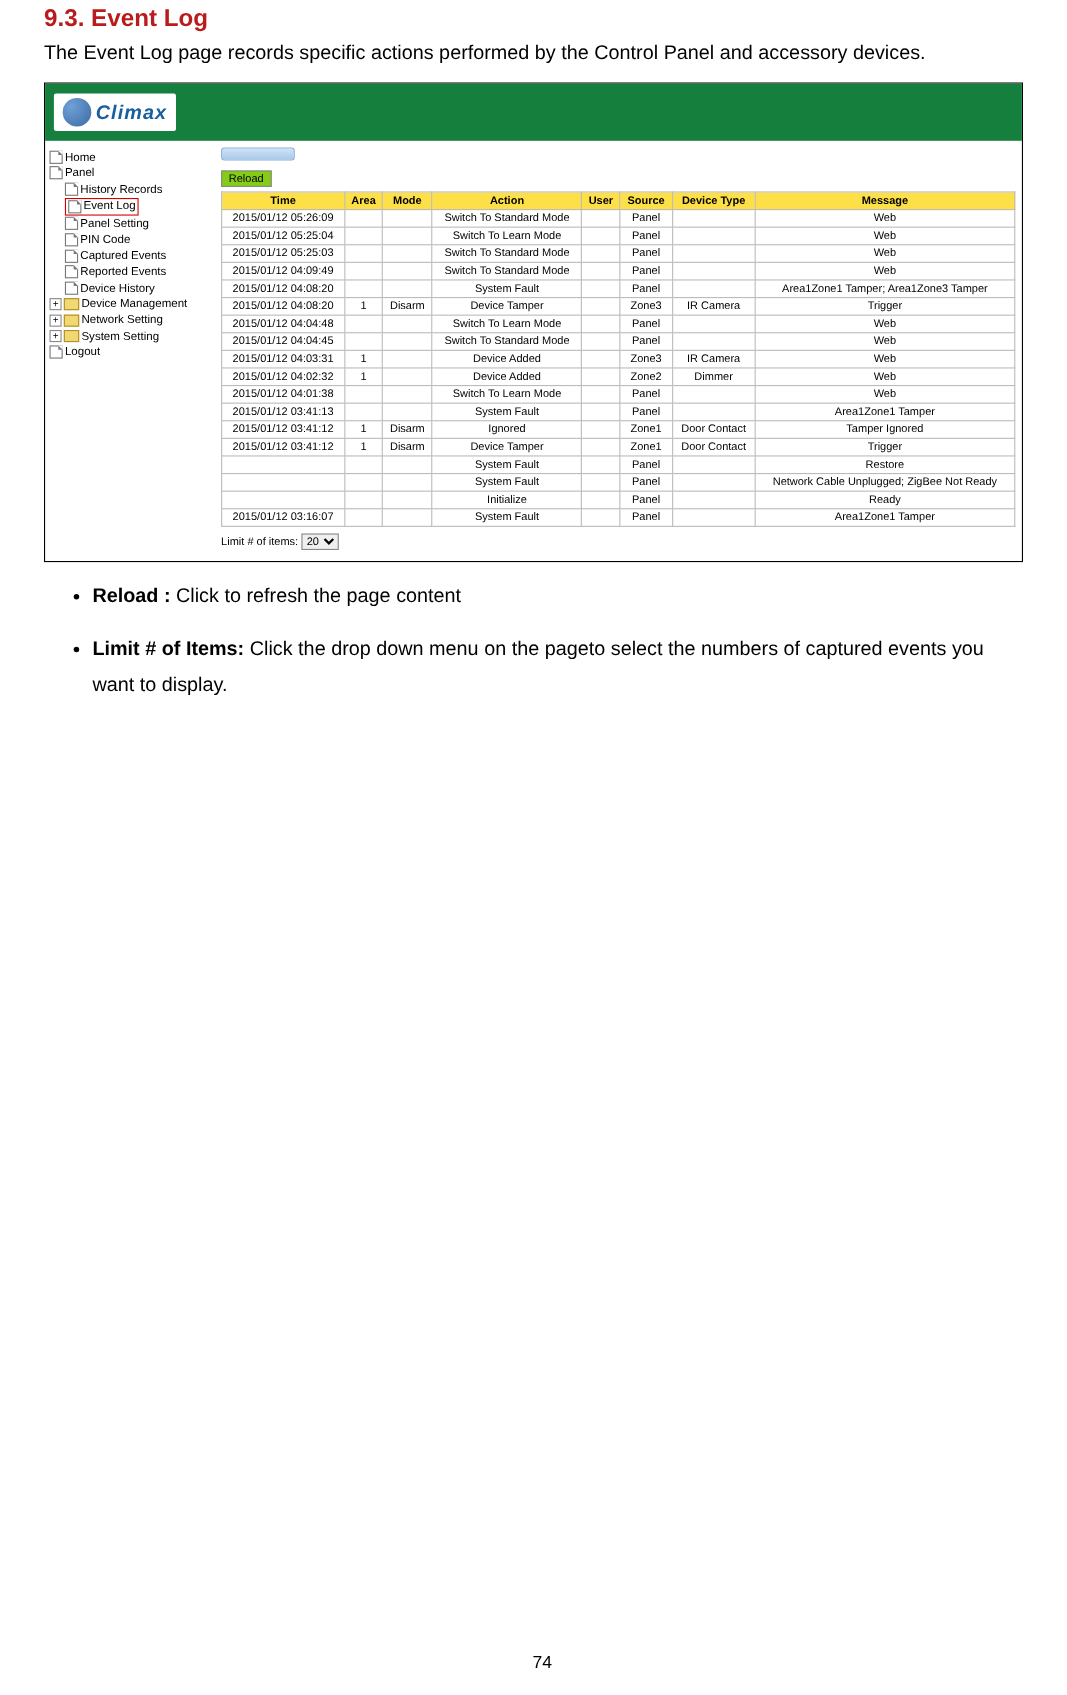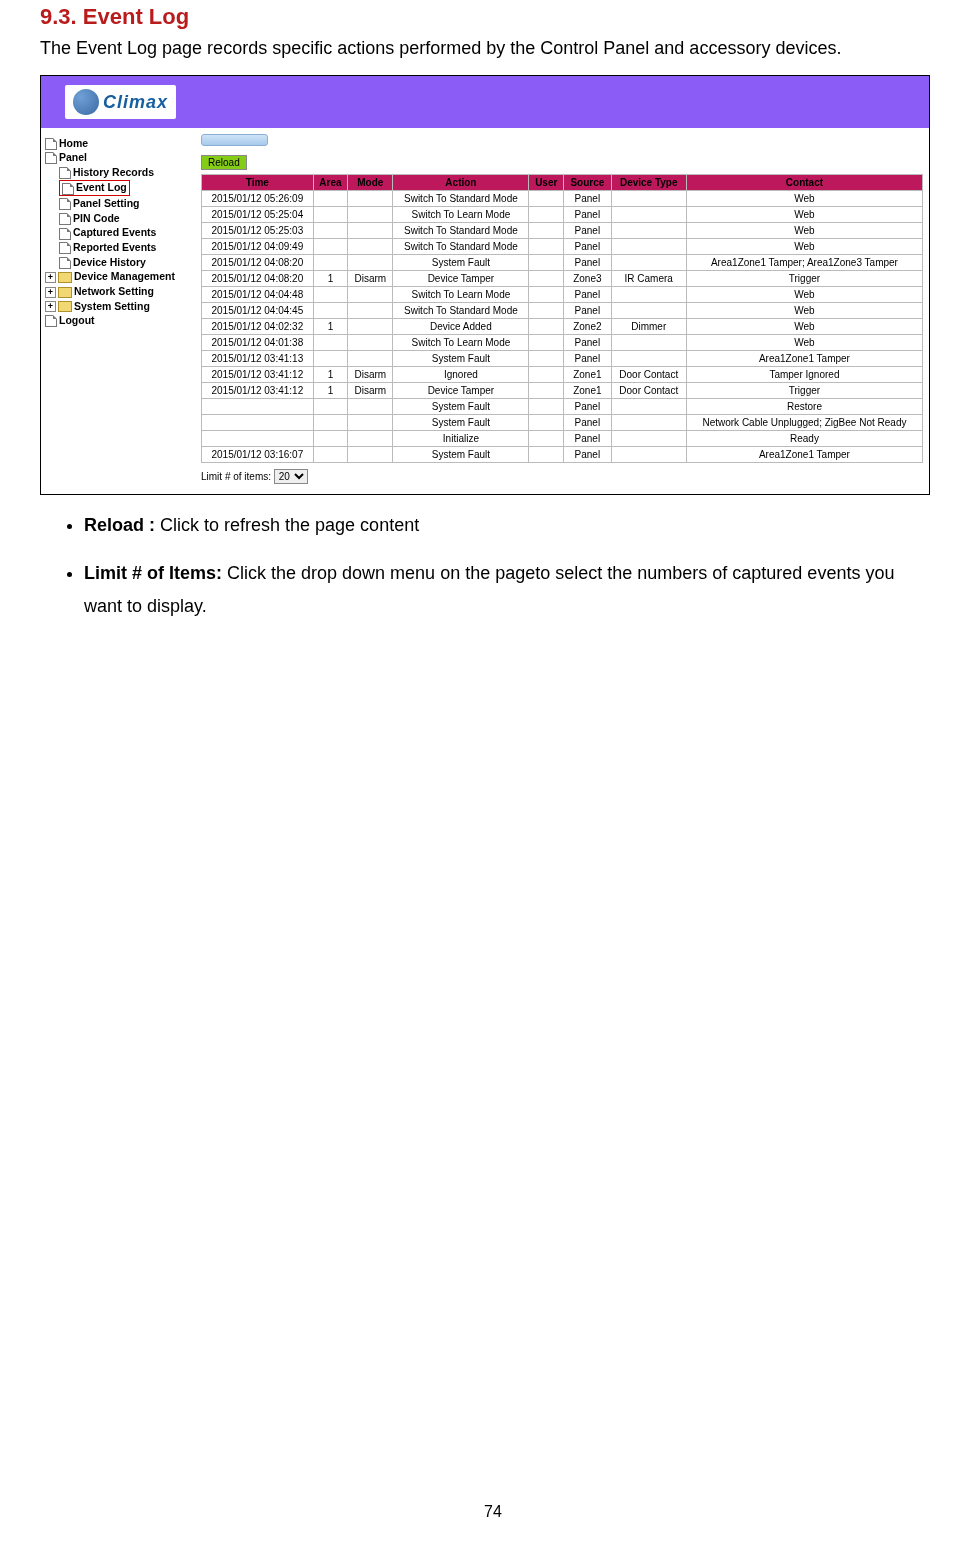--- a/index.html
+++ b/index.html
@@ -21,25 +21,25 @@
     margin: 6px 0 16px 0;
     text-align: justify;
   }
   .screenshot-box {
     border: 1px solid #000;
     background: white;
     margin: 0 0 14px 0;
     padding: 0;
   }
   .header-bar {
-    background: #8b5cf6;
+    background: #15803d;
     height: 52px;
     display: flex;
     align-items: center;
-    padding-left: 24px;
+    padding-left: 8px;
   }
   .logo-wrap {
     background: white;
     padding: 4px 8px;
     display: inline-flex;
     align-items: center;
     border-radius: 2px;
   }
   .logo-icon {
     width: 26px;
@@ -61,21 +61,20 @@
   }
   .tree-nav {
     width: 150px;
     font-size: 10.5px;
     padding: 8px 2px 8px 2px;
     line-height: 1.3;
   }
   .tree-item {
     white-space: nowrap;
     padding: 0.5px 0;
-    font-weight: bold;
   }
   .page-icon {
     display: inline-block;
     width: 10px;
     height: 10px;
     border: 1px solid #777;
     background: white;
     margin-right: 2px;
     vertical-align: middle;
     position: relative;
@@ -142,21 +141,21 @@
     width: 100%;
     font-size: 10px;
   }
   table.log th, table.log td {
     border: 1px solid #bbb;
     padding: 2px 4px;
     text-align: center;
     white-space: nowrap;
   }
   table.log th {
-    background: #be185d;
+    background: #fde047;
     font-weight: bold;
   }
   table.log td.msg {
     white-space: normal;
   }
   .limit-row {
     margin-top: 6px;
     font-size: 10px;
   }
   .limit-select {
@@ -220,21 +219,21 @@
       <table class="log">
         <thead>
             <tr id="log-head-row">
               <th>Time</th>
               <th>Area</th>
               <th>Mode</th>
               <th>Action</th>
               <th>User</th>
               <th>Source</th>
               <th>Device Type</th>
-              <th>Contact</th>
+              <th>Message</th>
             </tr>
           </thead>
         <tbody id="log-body">
             <tr>
               <td>2015/01/12 05:26:09</td>
               <td></td>
               <td></td>
               <td>Switch To Standard Mode</td>
               <td></td>
               <td>Panel</td>
@@ -302,20 +301,30 @@
               <td class="msg">Web</td>
             </tr>
             <tr>
               <td>2015/01/12 04:04:45</td>
               <td></td>
               <td></td>
               <td>Switch To Standard Mode</td>
               <td></td>
               <td>Panel</td>
               <td></td>
+              <td class="msg">Web</td>
+            </tr>
+            <tr>
+              <td>2015/01/12 04:03:31</td>
+              <td>1</td>
+              <td></td>
+              <td>Device Added</td>
+              <td></td>
+              <td>Zone3</td>
+              <td>IR Camera</td>
               <td class="msg">Web</td>
             </tr>
             <tr>
               <td>2015/01/12 04:02:32</td>
               <td>1</td>
               <td></td>
               <td>Device Added</td>
               <td></td>
               <td>Zone2</td>
               <td>Dimmer</td>

